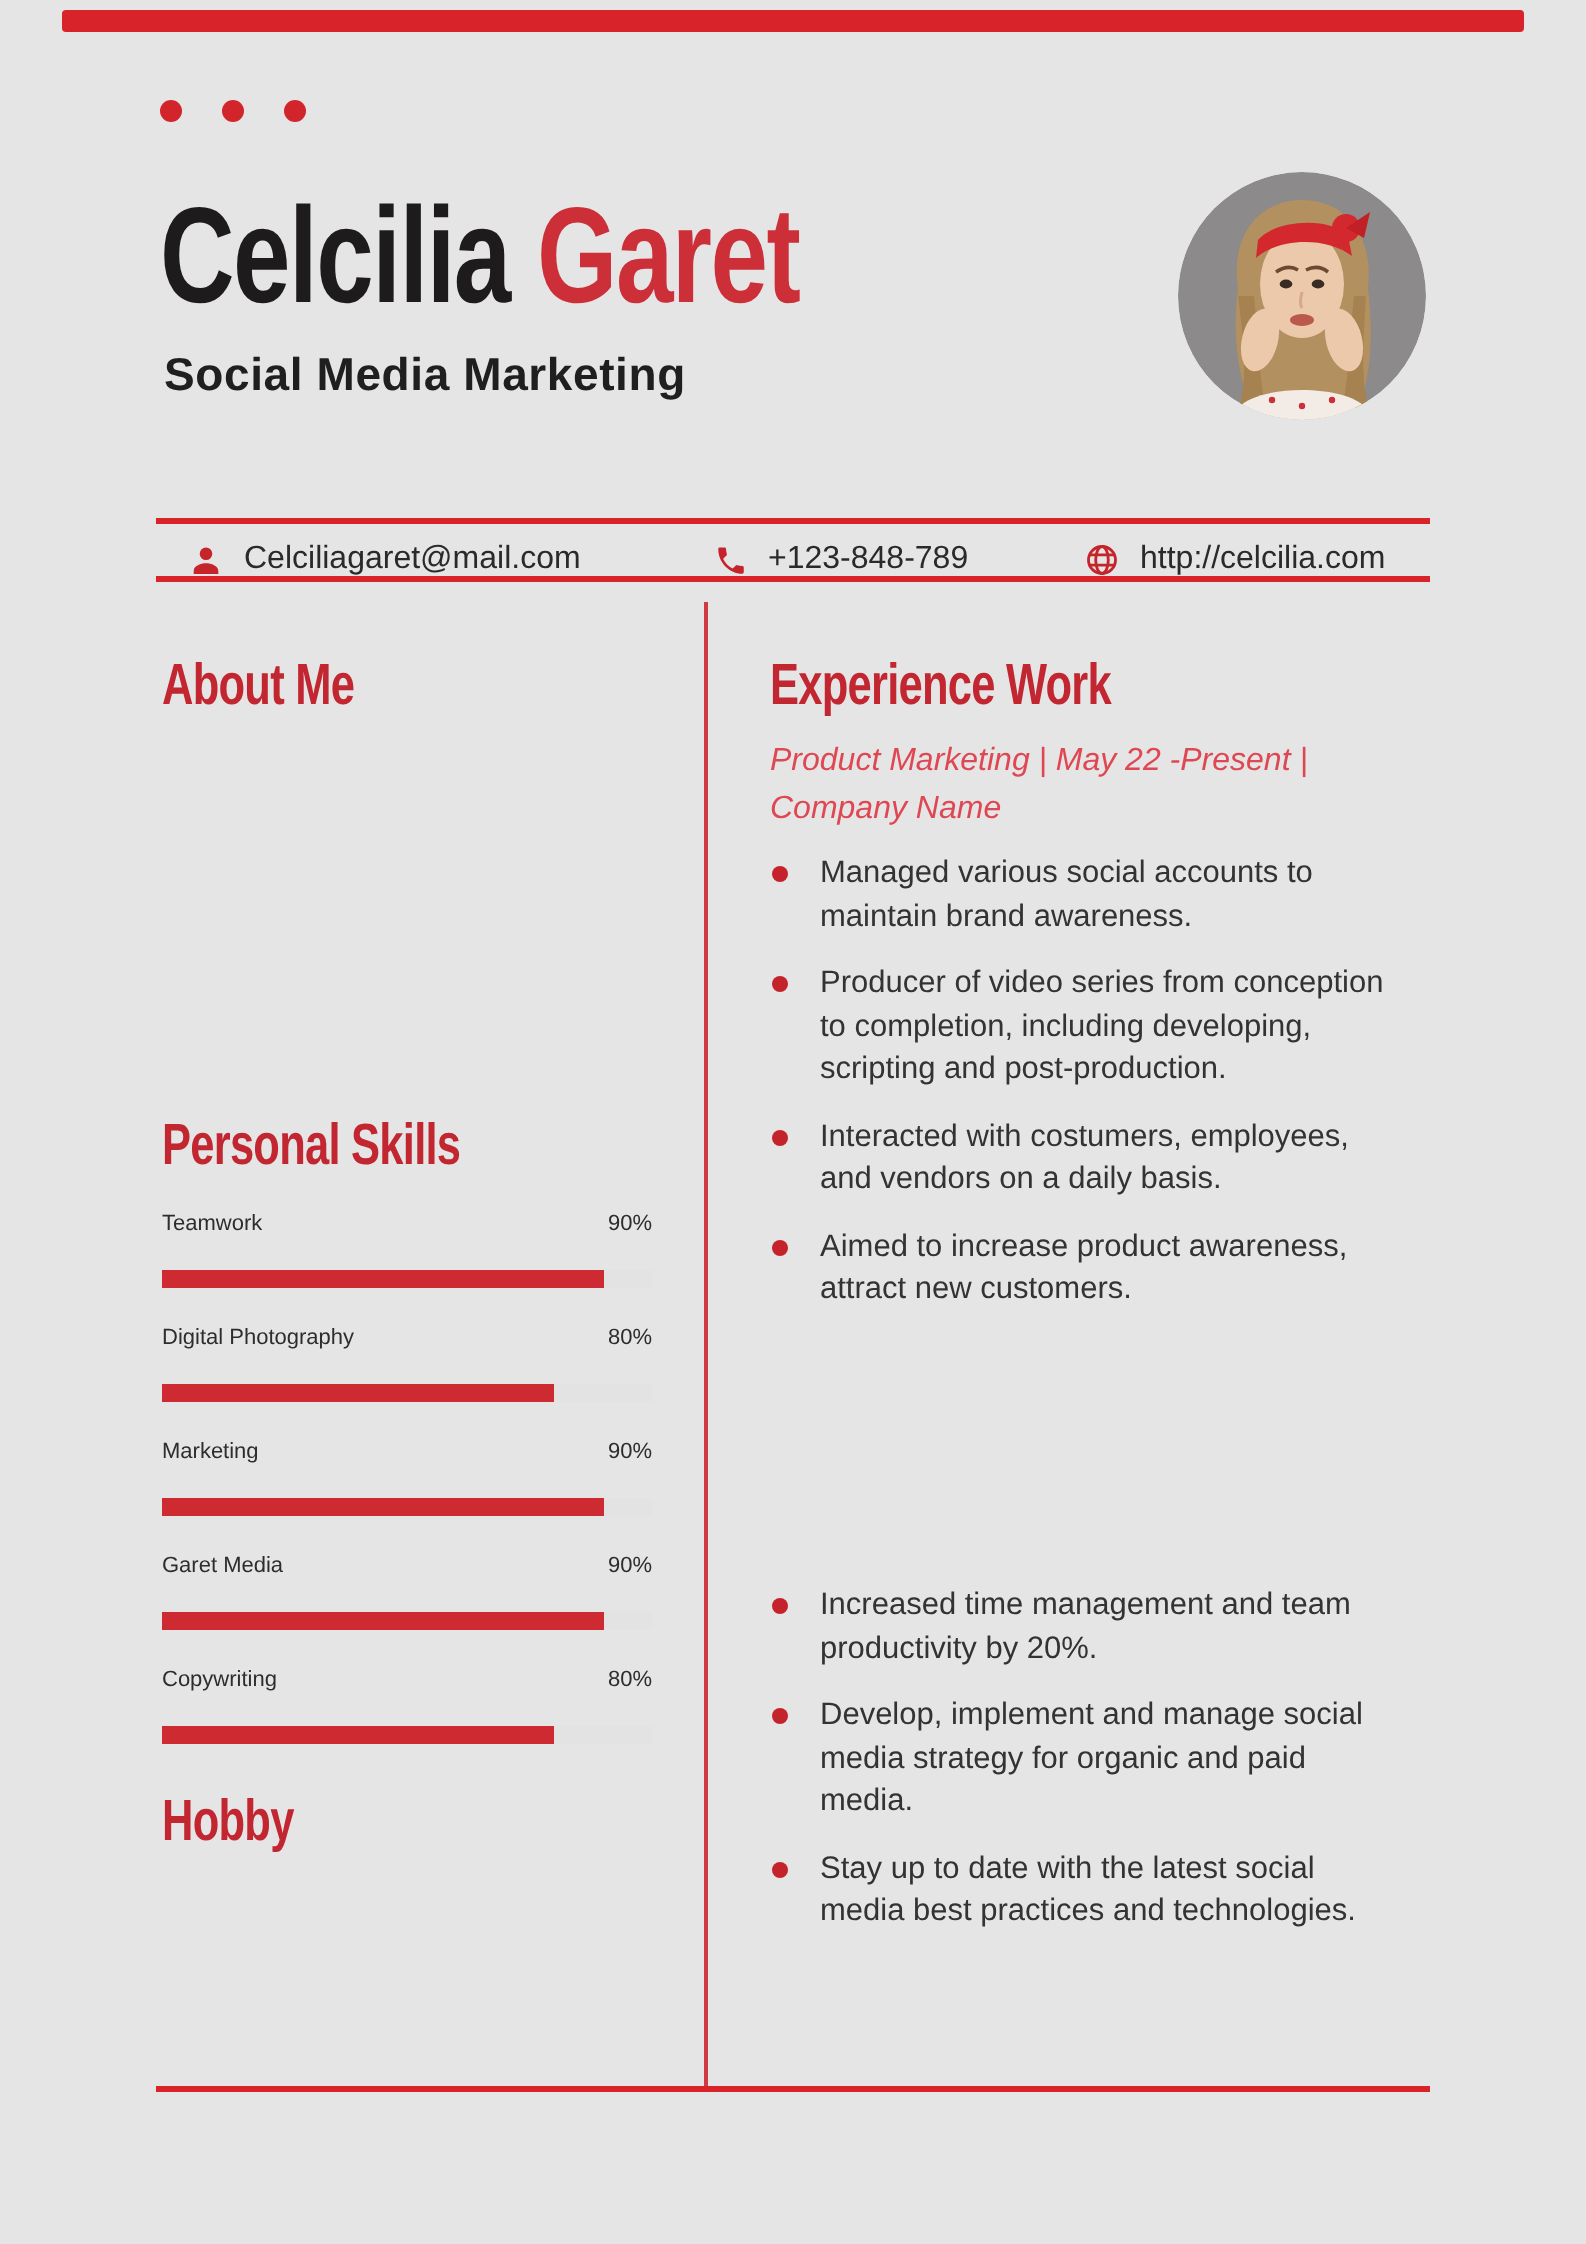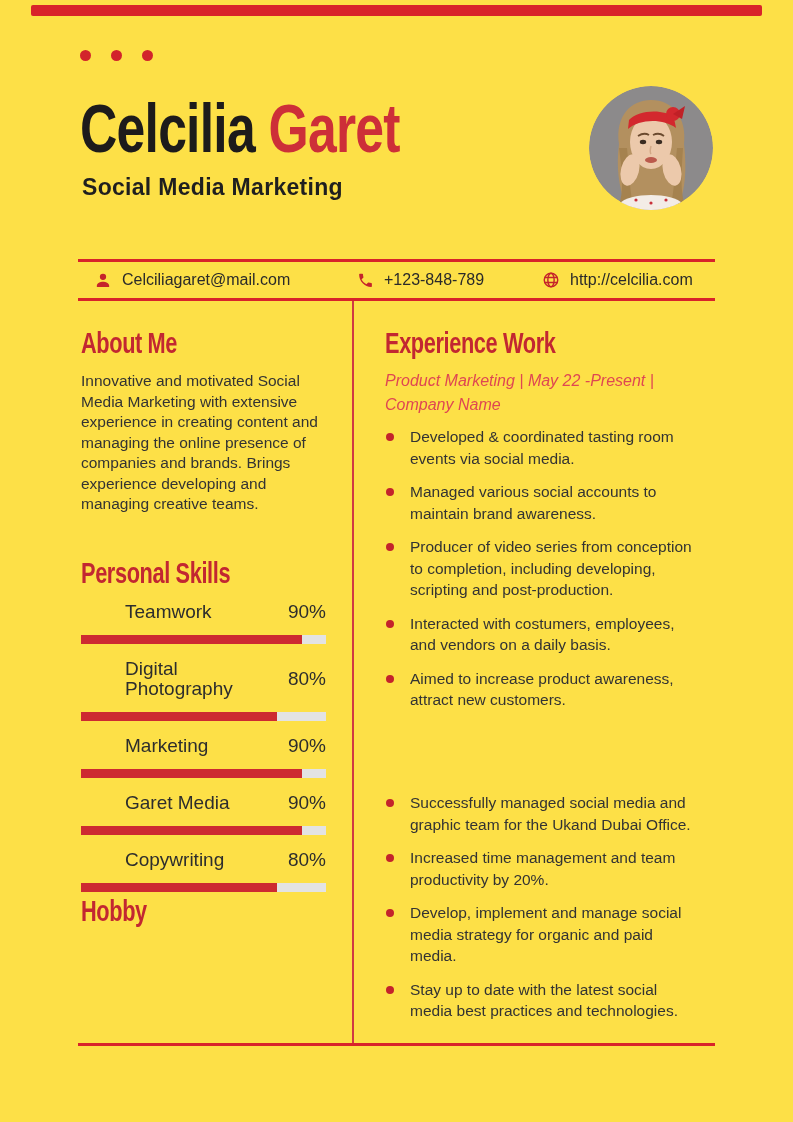--- a/index.html
+++ b/index.html
@@ -8,54 +8,54 @@
     --red-name:#cd2f38;
     --red-italic:#df4752;
     --red-bullet:#c4232b;
     --red-fill:#cd2a31;
     --bar-track:#e3e3e3;
     --text-dark:#333333;
     --text-black:#1d1b1b;
   }
   *{margin:0;padding:0;box-sizing:border-box;}
   body{background:#ffffff;font-family:"Liberation Sans", sans-serif;}
-  .page{position:relative;width:793px;height:1122px;background:#fde047;overflow:hidden;}
+  .page{position:relative;width:793px;height:1122px;background:#e5e5e5;overflow:hidden;}
 
   .top-bar{position:absolute;left:31px;top:5px;width:731px;height:11px;background:var(--red-bright);border-radius:2px;}
 
   .dots{position:absolute;left:80px;top:50px;display:flex;gap:20px;}
   .dot{width:11px;height:11px;border-radius:50%;background:#d2242b;}
 
   .name{position:absolute;left:80px;top:90px;font-size:68px;line-height:76px;font-weight:800;letter-spacing:-1px;white-space:nowrap;transform:scaleX(0.76);transform-origin:left top;color:var(--text-black);}
   .name .last{color:var(--red-name);}
   .subtitle{position:absolute;left:82px;top:174px;font-size:23px;letter-spacing:0.3px;color:#1f1f1f;font-weight:700;}
 
   .photo{position:absolute;left:589px;top:86px;width:124px;height:124px;border-radius:50%;overflow:hidden;}
 
-  .contact-bar{position:absolute;left:78px;top:259px;width:637px;height:42px;border-top:3px solid var(--red-bright);border-bottom:3px solid var(--red-bright);}
+  .contact-bar{position:absolute;left:78px;top:259px;width:637px;height:32px;border-top:3px solid var(--red-bright);border-bottom:3px solid var(--red-bright);}
   .contact-item{position:absolute;top:0;height:36px;display:flex;align-items:center;gap:10px;font-size:16px;color:#2a2a2a;}
   .contact-item svg{display:block;}
   .ci-email{left:16px;}
   .ci-phone{left:279px;}
   .ci-web{left:464px;justify-content:center;}
 
   .v-divider{position:absolute;left:352px;top:301px;width:2px;height:744px;background:#d03a42;}
   .bottom-line{position:absolute;left:78px;top:1043px;width:637px;height:3px;background:var(--red-bright);}
 
   .sec-title{position:absolute;font-size:29px;font-weight:800;letter-spacing:-0.5px;color:var(--red-head);white-space:nowrap;transform:scaleX(0.75);transform-origin:left top;}
   .t-about{left:81px;top:327px;}
   .t-skills{left:81px;top:557px;}
   .t-hobby{left:81px;top:895px;}
   .t-exp{left:385px;top:327px;}
 
   .about-body{position:absolute;left:81px;top:371px;width:255px;font-size:15.5px;line-height:20.5px;color:var(--text-dark);}
 
   .skills-list{position:absolute;left:81px;top:602px;width:245px;}
   .skill{margin-bottom:15px;}
-  .skill-top{display:flex;justify-content:space-between;align-items:center;font-size:19px;line-height:20px;color:#2d2d2d;margin-left:44px;}
+  .skill-top{display:flex;justify-content:space-between;align-items:center;font-size:11px;line-height:20px;color:#2d2d2d;}
   .skill-bar{margin-top:13px;height:9px;background:var(--bar-track);}
   .skill-fill{height:9px;background:var(--red-fill);}
 
   .hobby-list{position:absolute;left:81px;top:945px;width:258px;display:grid;grid-template-columns:132px auto;row-gap:26px;}
   .hobby-item{display:flex;align-items:center;gap:13px;font-size:15.5px;color:#2d2d2d;}
   .hobby-dot{width:9px;height:9px;border-radius:50%;background:var(--red-bullet);flex:0 0 auto;}
 
   .job-heading{position:absolute;left:385px;width:318px;font-size:16px;line-height:24px;font-style:italic;font-weight:500;color:var(--red-italic);}
   .jh-1{top:369px;}
   .jh-2{top:735px;}
@@ -141,21 +141,20 @@
           </svg>
       </span>
       <span>http://celcilia.com</span>
     </div>
   </div>
 
   <div class="v-divider"></div>
   <div class="bottom-line"></div>
 
   <div class="sec-title t-about">About Me</div>
-  <div class="about-body">Innovative and motivated Social Media Marketing with extensive experience in creating content and managing the online presence of companies and brands. Brings experience developing and managing creative teams.</div>
 
   <div class="sec-title t-skills">Personal Skills</div>
   <div class="skills-list" id="skills-list">
     <div class="skill">
       <div class="skill-top">
         <span class="skill-name">Teamwork</span>
         <span class="skill-percent">90%</span>
       </div>
       <div class="skill-bar">
         <div class="skill-fill" style="width: 90%;"></div>
@@ -202,33 +201,31 @@
       </div>
     </div>
   </div>
 
   <div class="sec-title t-hobby">Hobby</div>
 
   <div class="sec-title t-exp">Experience Work</div>
 
   <div class="job-heading jh-1">Product Marketing | May 22 -Present | Company Name</div>
   <ul class="bullets bl-1" id="job-bullets-1">
-    <li>Developed &amp; coordinated tasting room events via social media.</li>
 
     <li>Managed various social accounts to maintain brand awareness.</li>
 
     <li>Producer of video series from conception to completion, including developing, scripting and post-production.</li>
 
     <li>Interacted with costumers, employees, and vendors on a daily basis.</li>
 
     <li>Aimed to increase product awareness, attract new customers.</li>
   </ul>
 
   <ul class="bullets bl-2" id="job-bullets-2">
-    <li>Successfully managed social media and graphic team for the Ukand Dubai Office.</li>
 
     <li>Increased time management and team productivity by 20%.</li>
 
     <li>Develop, implement and manage social media strategy for organic and paid media.</li>
 
     <li>Stay up to date with the latest social media best practices and technologies.</li>
   </ul>
 
 </div>
 

